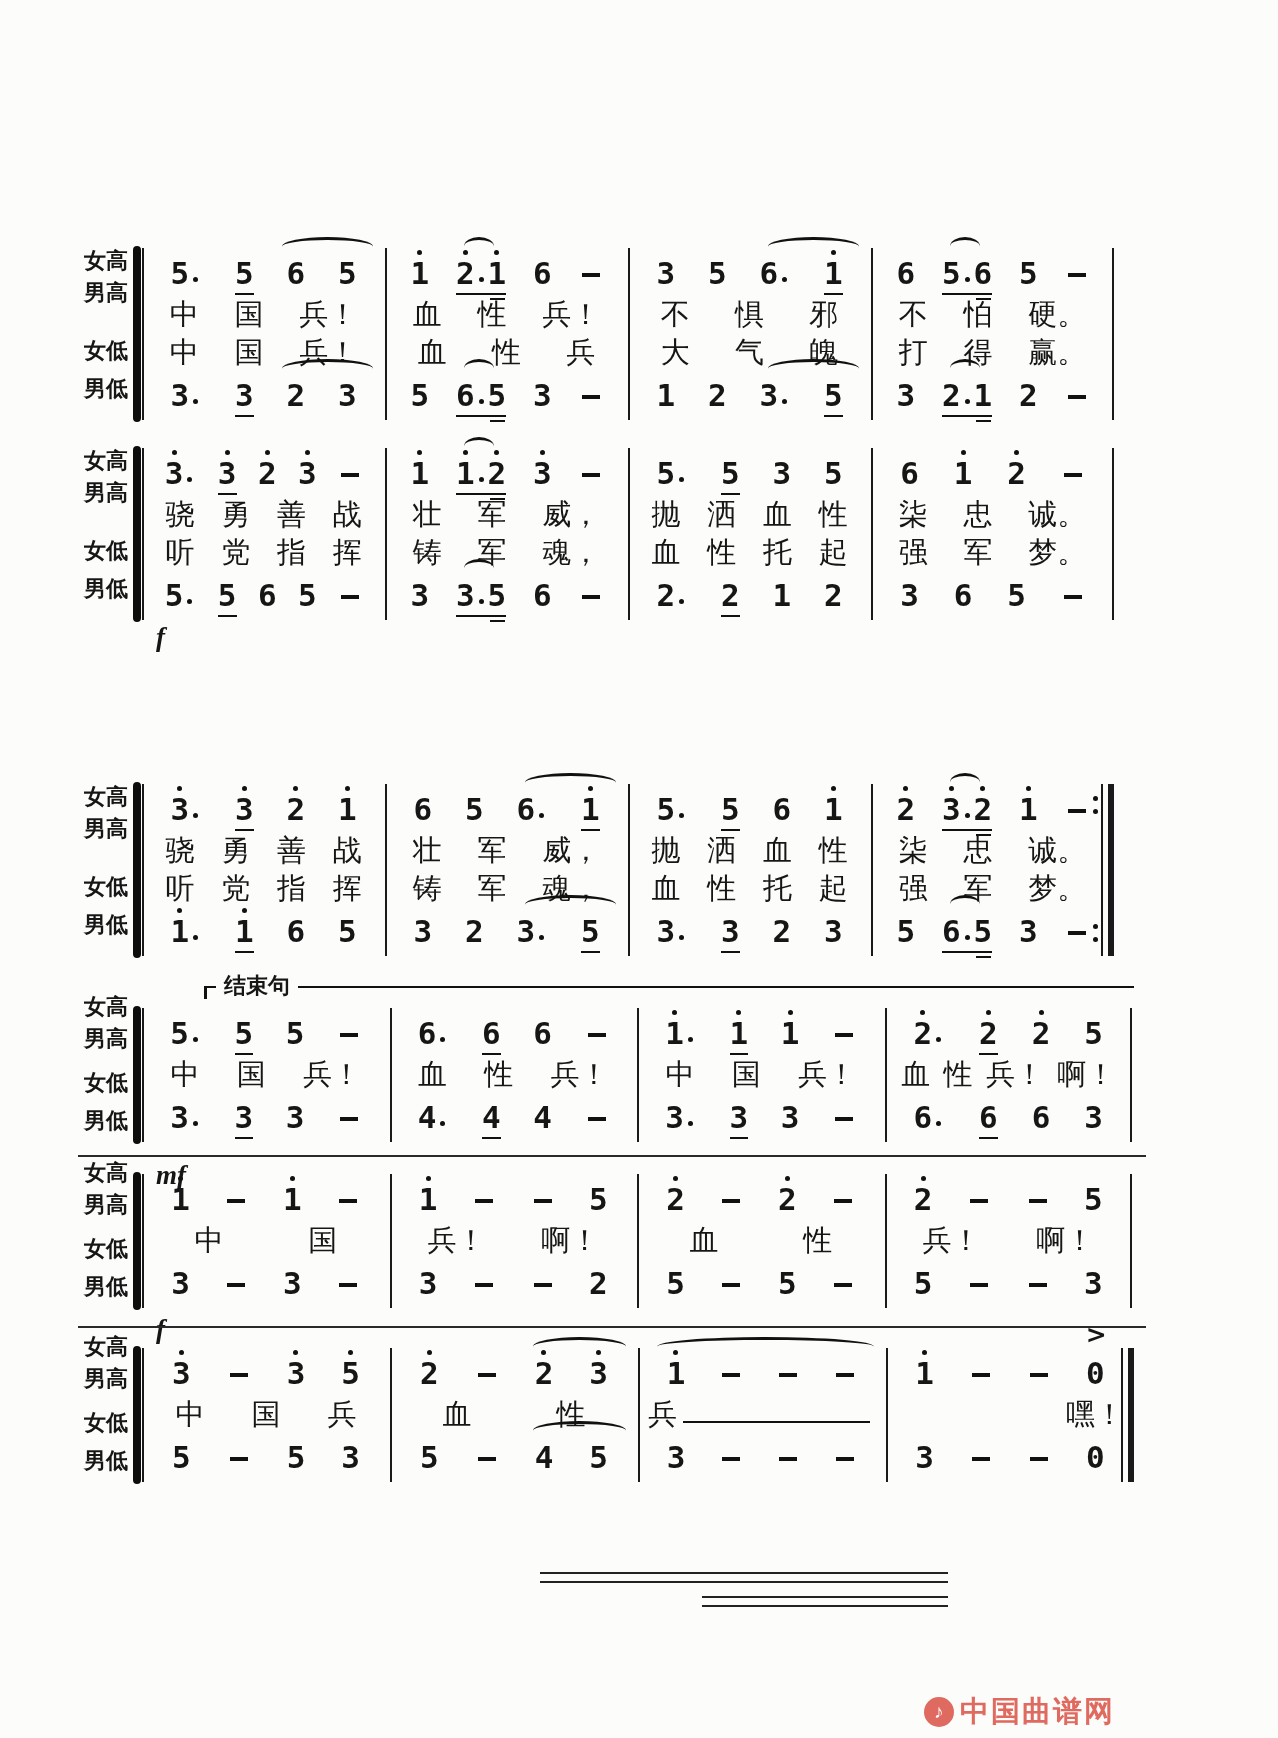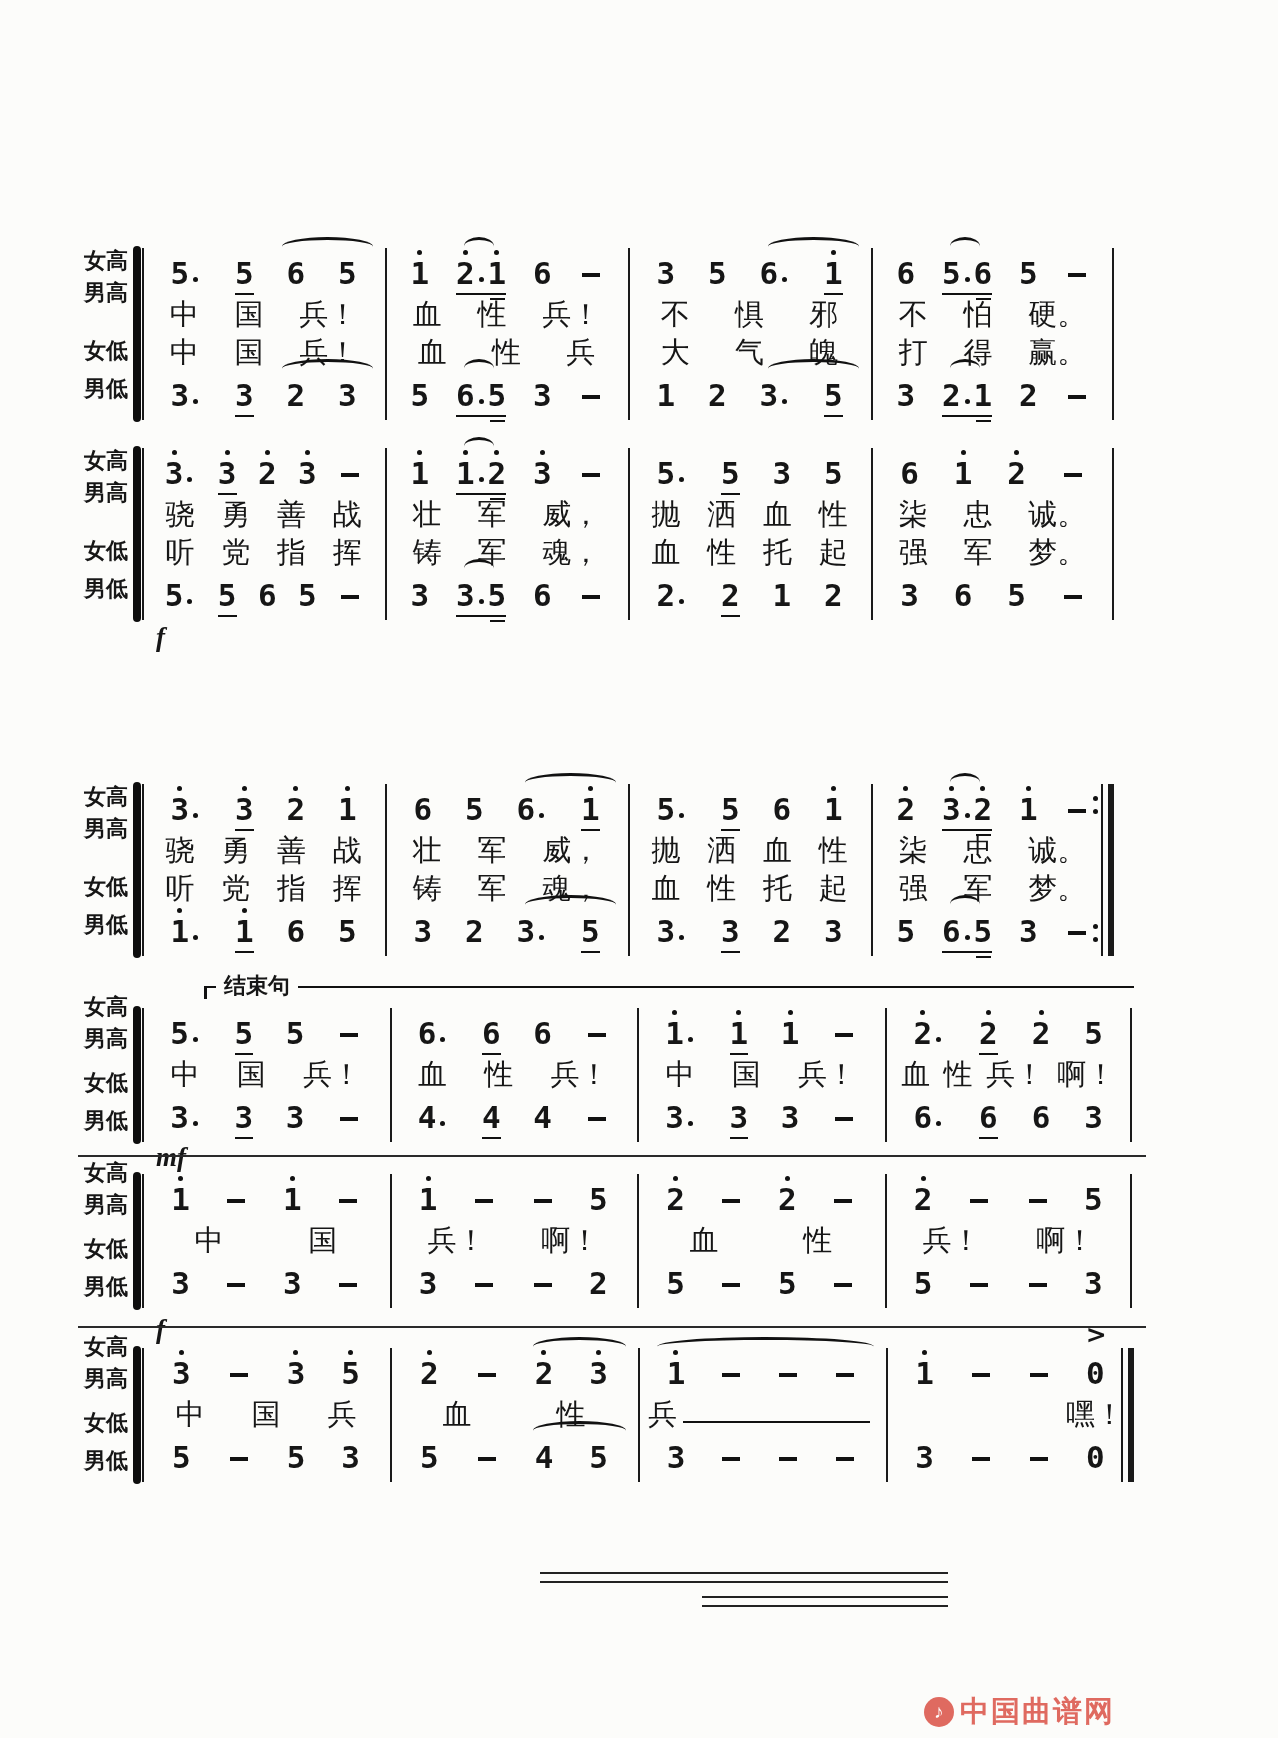--- a/index.html
+++ b/index.html
@@ -1162,21 +1162,21 @@
           <div class="bl" style="left: 0px;"></div>
           <div class="bl" style="left: 25%;"></div>
           <div class="bl" style="left: 50%;"></div>
           <div class="bl" style="left: 75%;"></div>
           <div class="bl" style="right: 0px;"></div>
         </div>
         <div class="vlabel" style="top: -14px;">女高</div>
         <div class="vlabel" style="top: 18px;">男高</div>
         <div class="vlabel" style="top: 62px;">女低</div>
         <div class="vlabel" style="top: 100px;">男低</div>
-        <div class="dyn" style="left: 14px; top: 134px; text-align: center;">mf</div>
+        <div class="dyn" style="left: 14px; top: 152px; text-align: center;">mf</div>
         <div class="coda-line"></div>
         <div class="coda-tick"></div>
         <div class="coda-label">结束句</div>
       </div>
       <div class="system" style="left: 142px; top: 1176px; width: 990px; height: 130px;">
         <div class="row notes">
           <div class="measure">
             <span class="token">
               <span class="unit">
                 <span class="odot on"></span>

